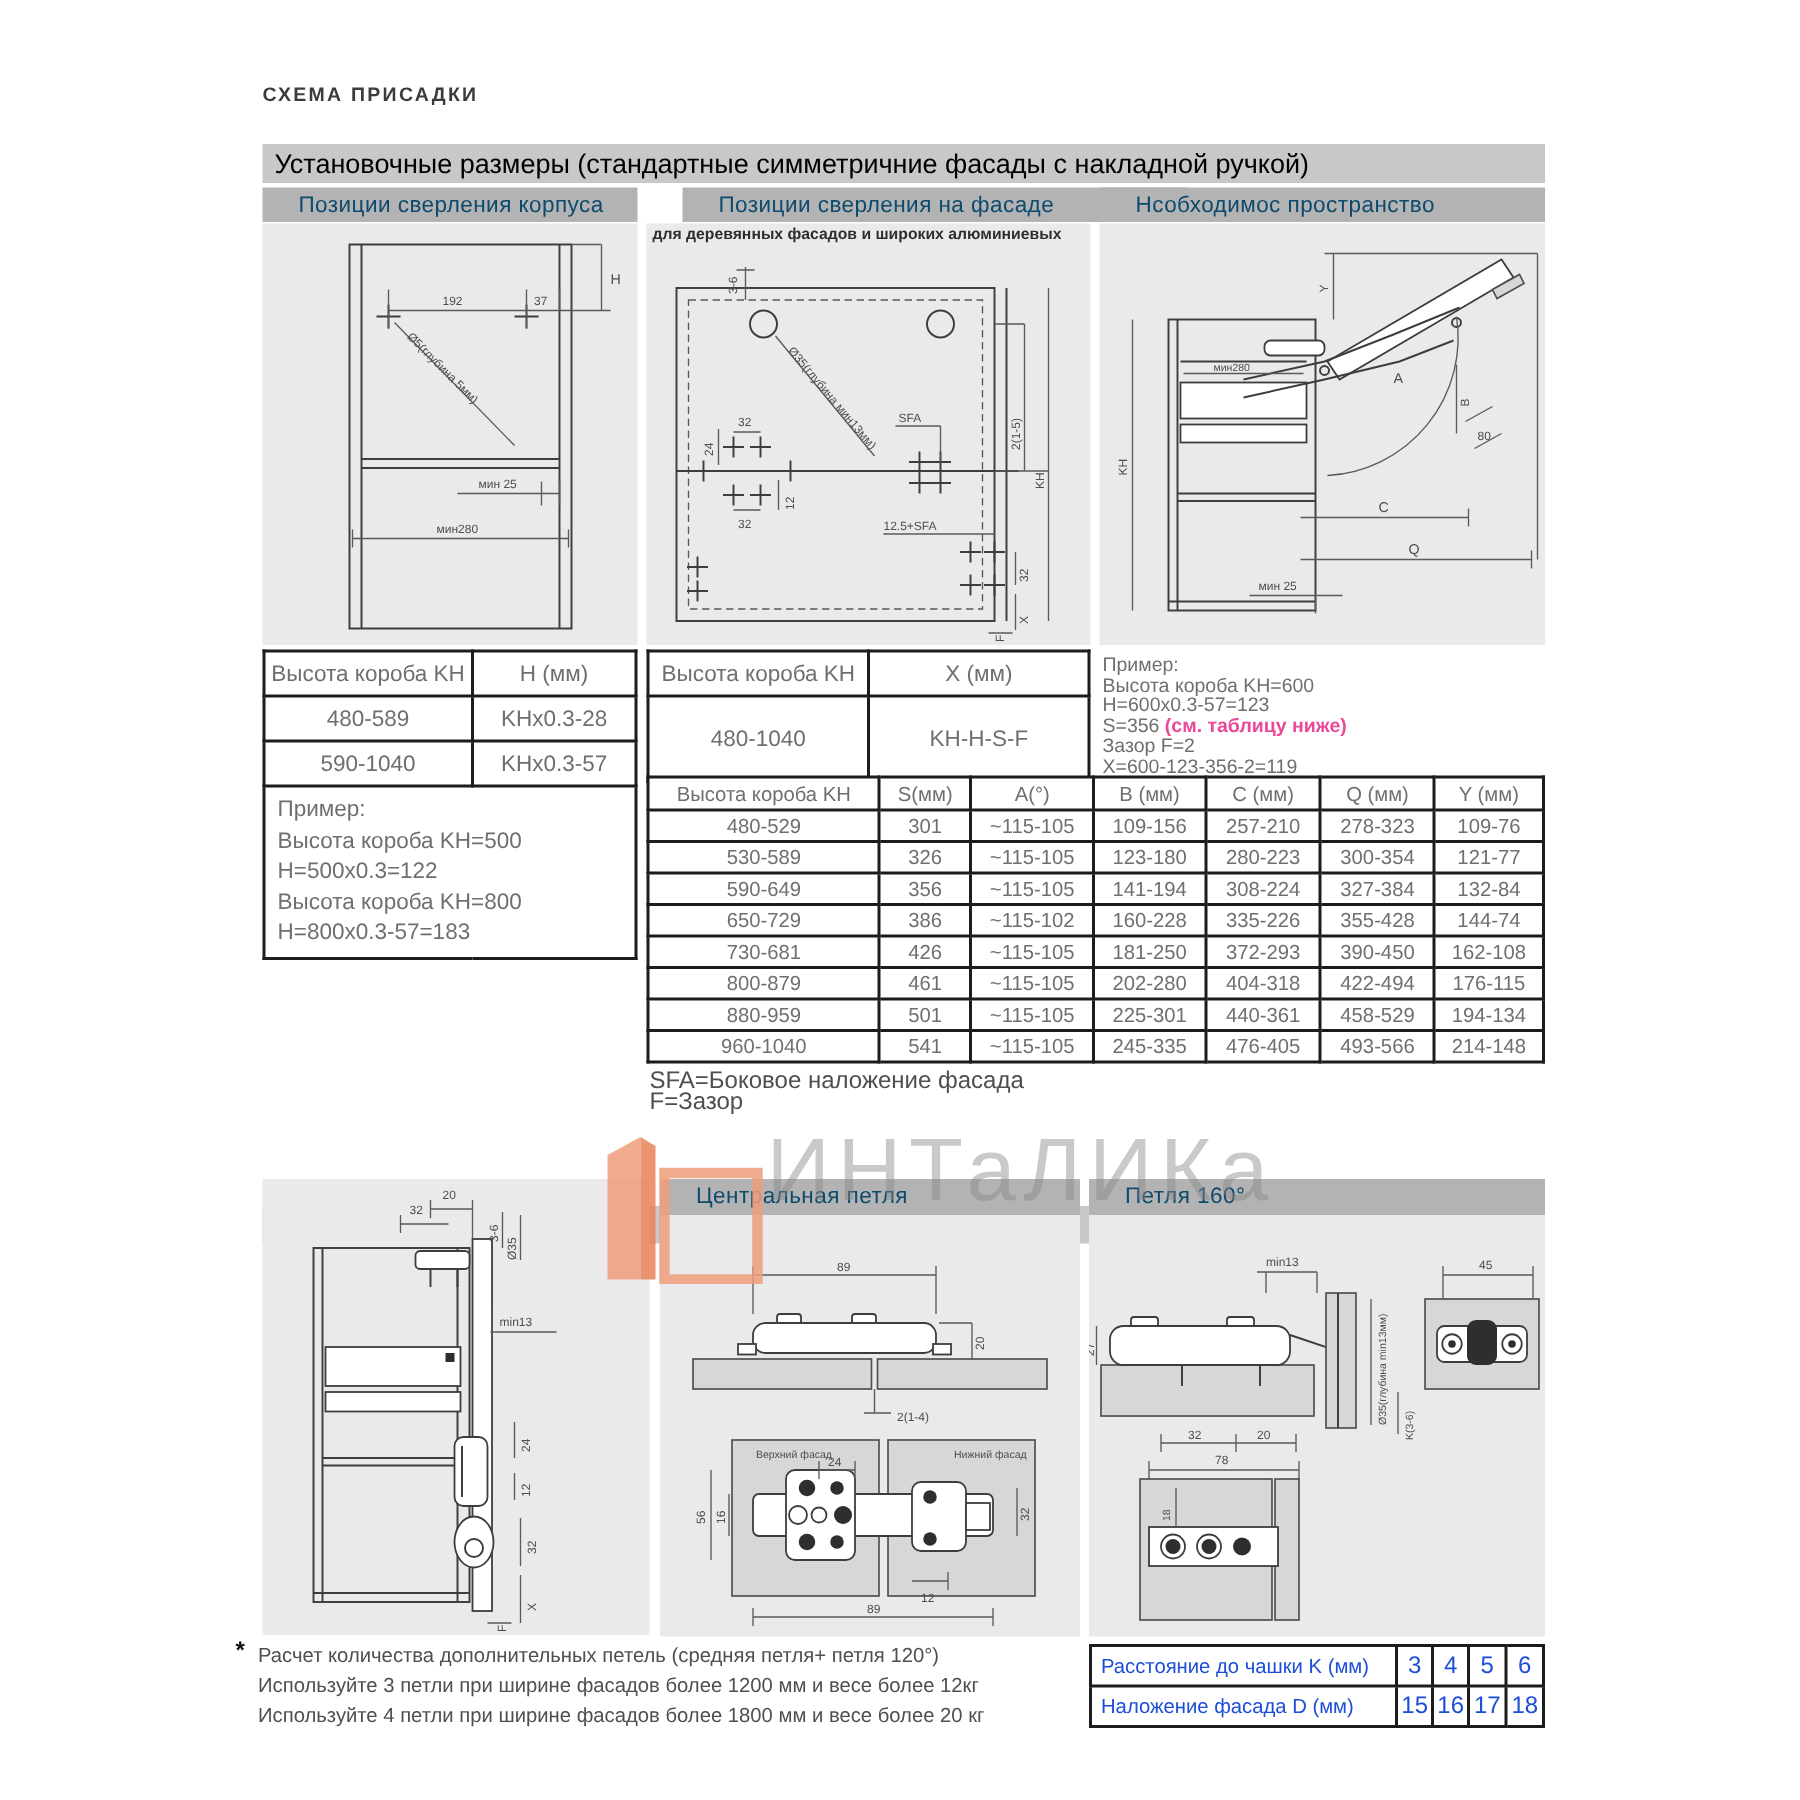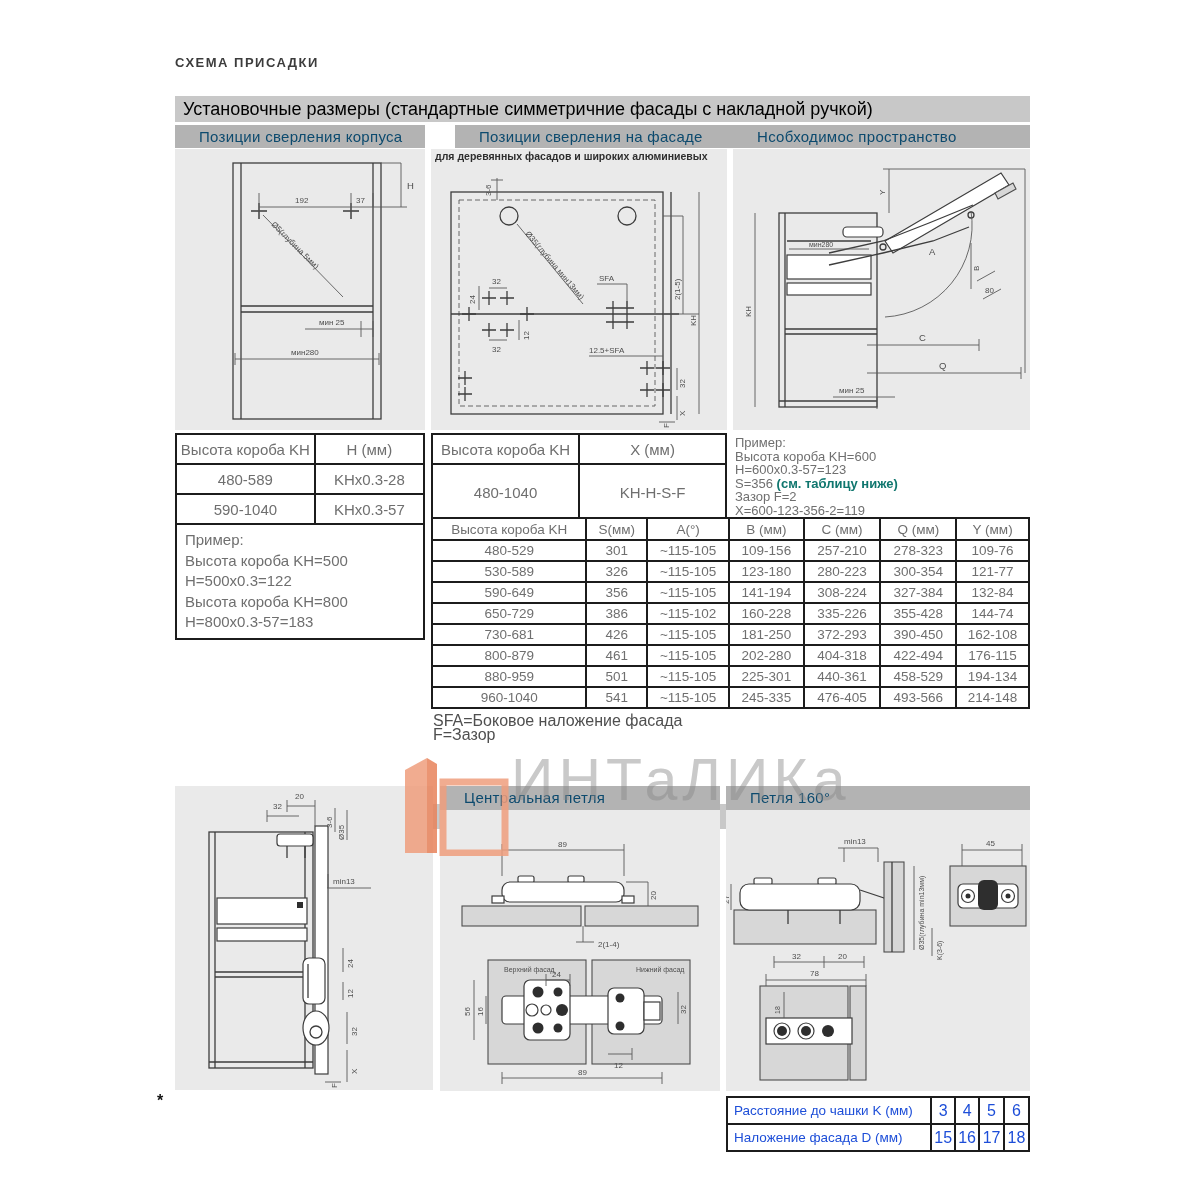--- a/index.html
+++ b/index.html
@@ -19,21 +19,21 @@
   .t1{left:175px;top:433px;width:250px;font-size:15px}
   .t1 td{height:26px}
   .t1 .ex{ text-align:left;padding:5px 8px;line-height:20.5px;height:auto}
   .t2{left:431px;top:433px;width:296px;font-size:15px}
   .t2 td.h{height:26px}
   .t2 td.v{height:53px}
   .tmain{left:431px;top:517px;width:599px;font-size:13.5px}
   .tmain td{height:19px;padding:0 1px}
   .tmain tr.hd td{height:20px}
   .ex2{left:735px;top:436px;width:295px;font-size:13px;line-height:13.5px;color:#6f6f6f}
-  .ex2 b{color:#0f766e}
+  .ex2 b{color:#ec4899}
   .notes{left:433px;top:714px;font-size:16px;line-height:14px;color:#4f4f4f}
   .band2{left:175px;top:804px;width:855px;height:25px;background:#c8c8c8;color:#fafafa;
          font-size:15px;line-height:25px;padding-left:8px}
   .thinge{left:726px;top:1096px;width:304px;font-size:13.5px}
   .thinge td{height:23px;color:#1d4ed8}
   .thinge td.lab{text-align:left;padding-left:6px}
   .thinge td.num{font-size:16px}
   .fnote{left:172px;top:1094px;width:580px;font-size:13.5px;line-height:20px;color:#4f4f4f}
   .fstar{left:157px;top:1092px;font-size:16px;font-weight:bold;color:#111}
   .wm{left:393px;top:756px;width:700px;height:106px;z-index:40;pointer-events:none}
@@ -480,20 +480,25 @@
       <td class="lab">Наложение фасада D (мм)</td>
       <td class="num">15</td>
       <td class="num">16</td>
       <td class="num">17</td>
       <td class="num">18</td>
     </tr>
   </tbody>
     </table>
 
   <div class="abs fstar">*</div>
+  <div class="abs fnote">
+    <div>Расчет  количества дополнительных петель (средняя петля+ петля 120°)</div>
+    <div>Используйте 3 петли при ширине фасадов более 1200 мм и весе более 12кг</div>
+    <div>Используйте 4 петли при ширине фасадов более 1800 мм и весе более 20 кг</div>
+  </div>
 
   <div class="abs wm">
     <svg width="120" height="100" viewBox="0 0 120 100">
       <polygon points="12,14 34,2 34,97 12,97" fill="#ee9d7d" opacity="0.85"></polygon>
       <polygon points="34,2 44,8 44,97 34,97" fill="#e8825a" opacity="0.85"></polygon>
       <rect x="50" y="26" width="62" height="71" fill="none" stroke="#ee9d7d" stroke-width="7" opacity="0.85"></rect>
     </svg>
     <div class="wmtext">ИНТаЛИКа</div>
   </div>
 

